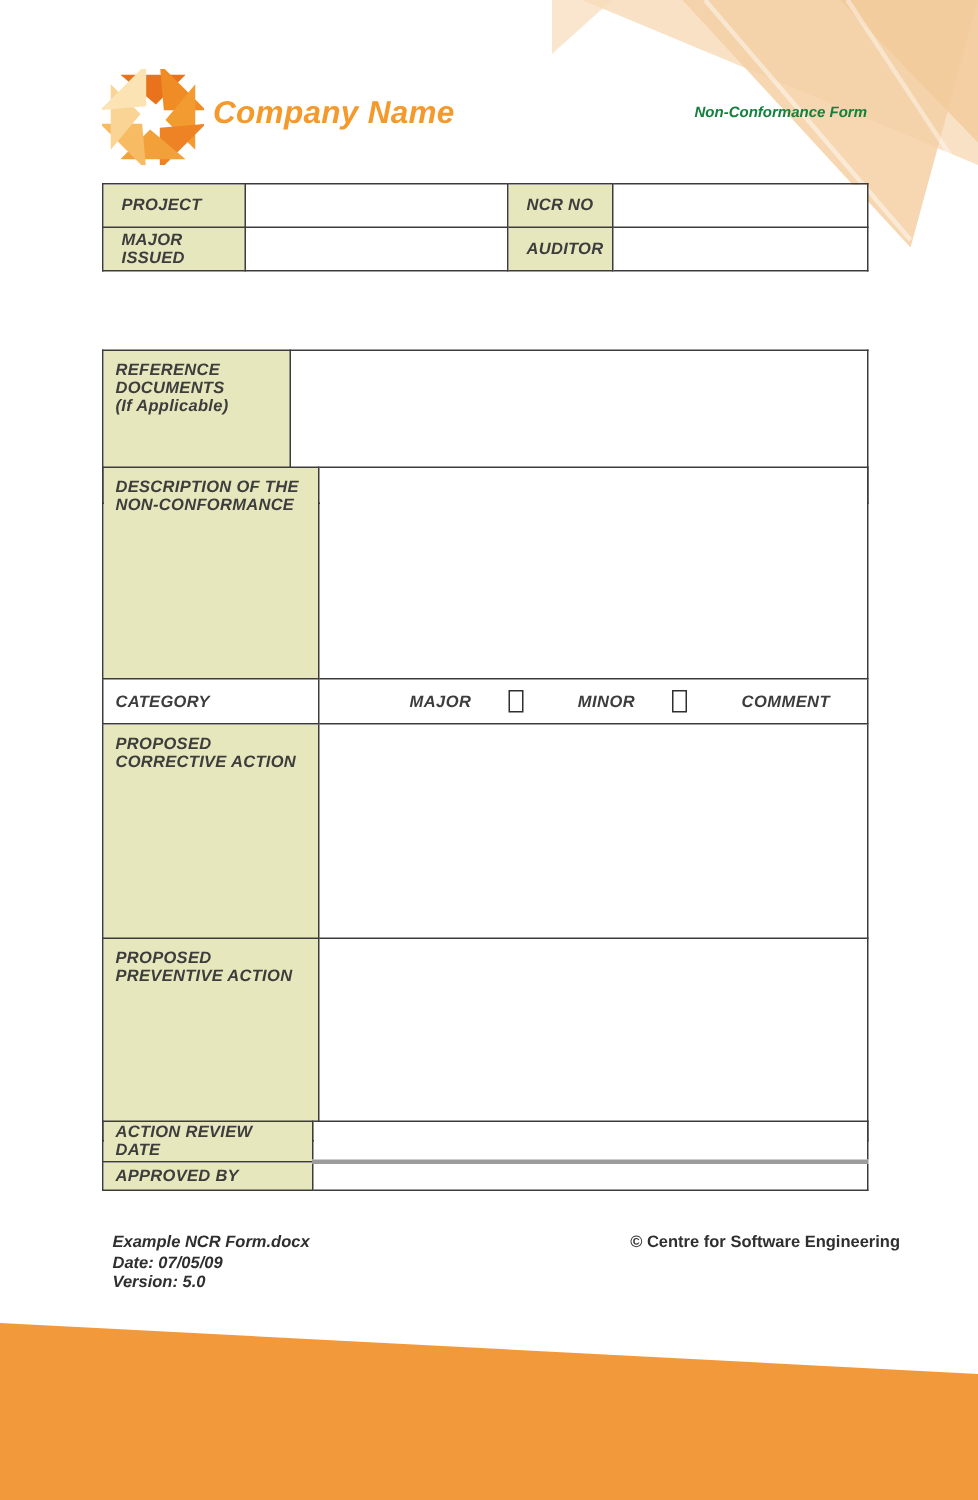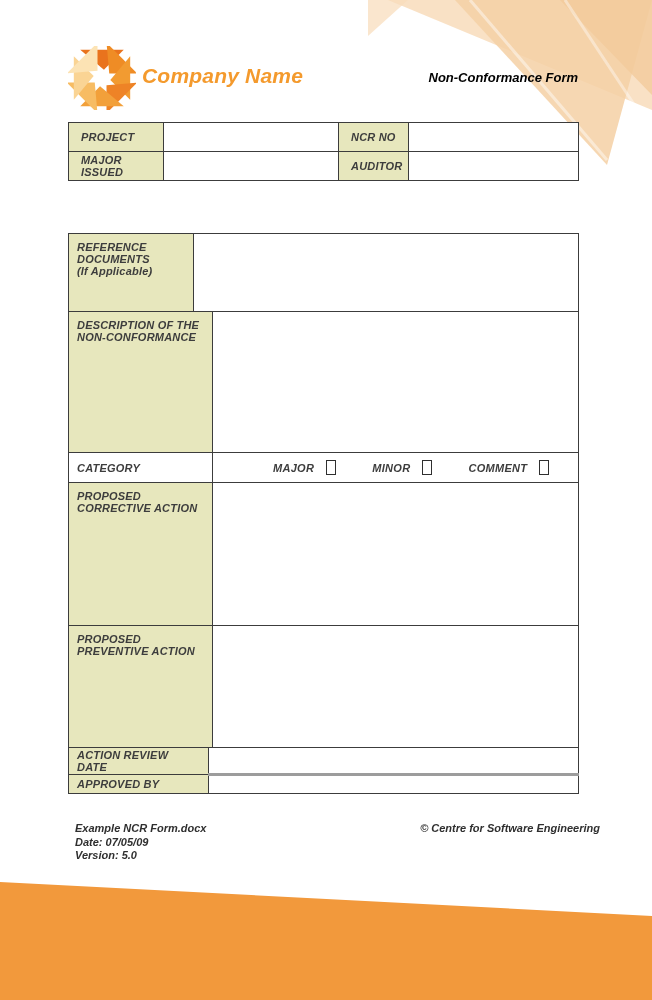--- a/index.html
+++ b/index.html
@@ -11,21 +11,21 @@
   .band-bottom { position:absolute; bottom:0; left:0; width:652px; height:118px; z-index:0; }
   .content { position:absolute; inset:0; z-index:1; }
 
   .logo { position:absolute; left:68px; top:46px; width:68px; height:64px; }
   .company-name {
     position:absolute; left:142px; top:64px;
     font-size:21px; font-weight:700; font-style:italic; color:#F49A2D; letter-spacing:0.2px;
   }
   .form-title {
     position:absolute; left:68px; top:70px; width:510px; text-align:right;
-    font-size:13px; font-weight:700; font-style:italic; color:#000000;
+    font-size:10px; font-weight:700; font-style:italic; color:#15803d;
   }
 
   table { border-collapse:collapse; table-layout:fixed; }
   td {
     border:1px solid #3c3c3c; padding:2px 8px; vertical-align:middle;
     font-size:11px; color:#3D3D3D; overflow:hidden;
   }
   td.khaki { background:#E7E7BD; }
   td.lbl { font-weight:700; font-style:italic; white-space:pre-line; letter-spacing:0.2px; }
   td.val { background:#ffffff; }
@@ -33,30 +33,30 @@
 
   .t-info   { position:absolute; left:68px; top:122px; width:510px; }
   .t-info td { height:24px;padding-left:12px; }
   .t-ref    { position:absolute; left:68px; top:189px; width:510px;margin-top:44px; }
   .t-main   { position:absolute; left:68px; top:311px; width:510px; }
   .t-close  { position:absolute; left:68px; top:747px; width:510px; }
   .t-close td { height:15px; padding-top:1px; padding-bottom:1px; }
   .t-close tr.first td.val { border-bottom:3px solid #9c9c9c; }
 
   .cat-row { display:flex; align-items:center; padding-left:52px; gap:36px; }
-  .cat-opt { display:flex; align-items:center; gap:12px; font-weight:700; font-style:italic; color:#3D3D3D; letter-spacing:0.3px; }
+  .cat-opt { display:flex; align-items:center; gap:25px; font-weight:700; font-style:italic; color:#3D3D3D; letter-spacing:0.3px; }
   .cbox { display:inline-block; width:8px; height:13px; border:1.5px solid #2f2f2f; background:#fff; }
 
   .footer-left {
     position:absolute; left:75px; top:822px;
     font-size:11px; font-style:italic; font-weight:700; color:#2f2f2f; line-height:13.5px;
   }
   .footer-right {
     position:absolute; right:52px; top:822px;
-    font-size:11px; font-style:italic; font-weight:700; color:#2f2f2f;
+    font-size:11px; font-weight:700; color:#2f2f2f;
   }
 </style>
 </head>
 <body>
 
 <div class="page">
 
   <svg class="deco-corner" viewBox="0 0 292 200" aria-hidden="true">
     <polygon points="8,0 48,0 8,36" fill="#FAE3C9" opacity="0.9"></polygon>
     <polygon points="28,0 292,0 292,110" fill="#F8DCBB" opacity="0.85"></polygon>

